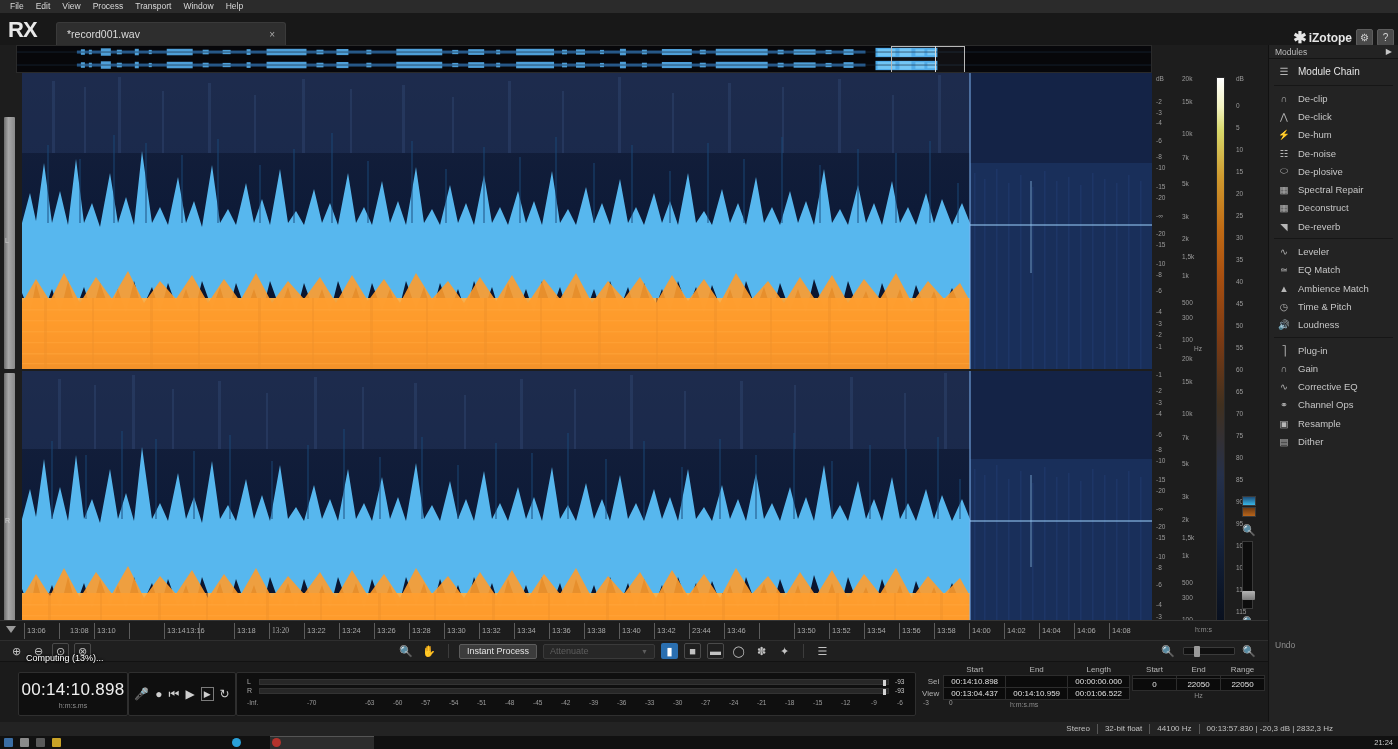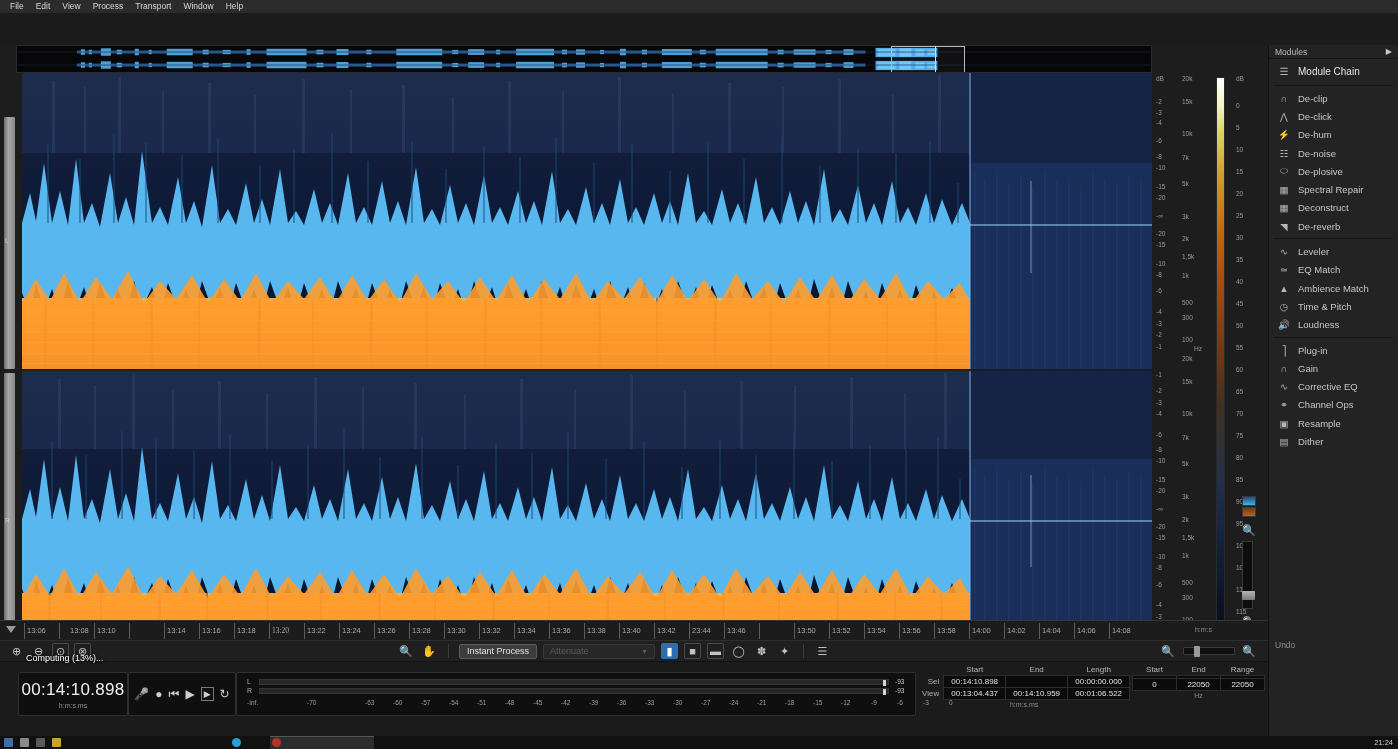--- a/index.html
+++ b/index.html
@@ -206,20 +206,37 @@
   <div class="menubar">
     <span class="mi">File</span>
     <span class="mi">Edit</span>
     <span class="mi">View</span>
     <span class="mi">Process</span>
     <span class="mi">Transport</span>
     <span class="mi">Window</span>
     <span class="mi">Help</span>
   </div>
 
+  <div class="titlebar">
+    <div class="rxlogo">RX</div>
+    <div class="tabstrip">
+      <div class="tab">
+        <span class="tabname">*record001.wav</span>
+        <span class="tabclose">×</span>
+      </div>
+    </div>
+    <div class="hdr-right">
+      <div class="izo">
+        <span class="ilogo">✱</span>
+        <span>iZotope</span>
+      </div>
+      <div class="sqbtn">⚙</div>
+      <div class="sqbtn">?</div>
+    </div>
+  </div>
 
   <div class="editor">
 
     <div class="overview">
       <svg class="ov-wave" viewBox="0 0 1136 28" preserveAspectRatio="none">
         <rect x="0" y="0" width="1136" height="28" fill="#07070a"></rect>
         <g fill="#2e6fae">
           <rect x="60" y="5" width="790" height="3"></rect>
           <rect x="60" y="19" width="790" height="3"></rect>
         </g>
@@ -771,21 +788,21 @@
     <div class="rlab" style="left:27px;">13:06</div>
     <div class="rtick" style="left:59px;"></div>
     <div class="rlab" style="left:70px;">13:08</div>
     <div class="rtick" style="left:94px;"></div>
     <div class="rlab" style="left:97px;">13:10</div>
     <div class="rtick" style="left:129px;"></div>
     <div class="rlab" style="left:132px;margin-top:25px;">13:12</div>
     <div class="rtick" style="left:164px;"></div>
     <div class="rlab" style="left:167px;">13:14</div>
     <div class="rtick" style="left:199px;"></div>
-    <div class="rlab" style="left:202px;">13:16</div>
+    <div class="rlab" style="left:186px;">13:16</div>
     <div class="rtick" style="left:234px;"></div>
     <div class="rlab" style="left:237px;">13:18</div>
     <div class="rtick" style="left:269px;"></div>
     <div class="rlab" style="left:272px;font-family:Liberation Serif, serif;">13:20</div>
     <div class="rtick" style="left:304px;"></div>
     <div class="rlab" style="left:307px;">13:22</div>
     <div class="rtick" style="left:339px;"></div>
     <div class="rlab" style="left:342px;">13:24</div>
     <div class="rtick" style="left:374px;"></div>
     <div class="rlab" style="left:377px;">13:26</div>
@@ -1069,20 +1086,26 @@
         <span class="mi-icon">▤</span>
         <span>Dither</span>
       </div>
     </div>
 
     <div class="undopanel">
       <div class="undobtn">Undo</div>
     </div>
   </div>
 
+  <div class="statusbar">
+    <span class="si">Stereo</span>
+    <span class="si">32-bit float</span>
+    <span class="si">44100 Hz</span>
+    <span class="si">00:13:57.830 | -20,3 dB | 2832,3 Hz</span>
+  </div>
 
   <div class="taskbar">
     <div class="tb-start">
       <div class="tb-ic" style="background:#3b6ea5;"></div>
       <div class="tb-ic" style="background:#8a8a8a;"></div>
       <div class="tb-ic" style="background:#5a5a5a;"></div>
       <div class="tb-ic" style="background:#c9a227;"></div>
     </div>
     <div style="position:absolute;left:232px;top:2px;width:9px;height:9px;border-radius:50%;background:#2aa0d8;"></div>
     <div class="tb-win"></div>

